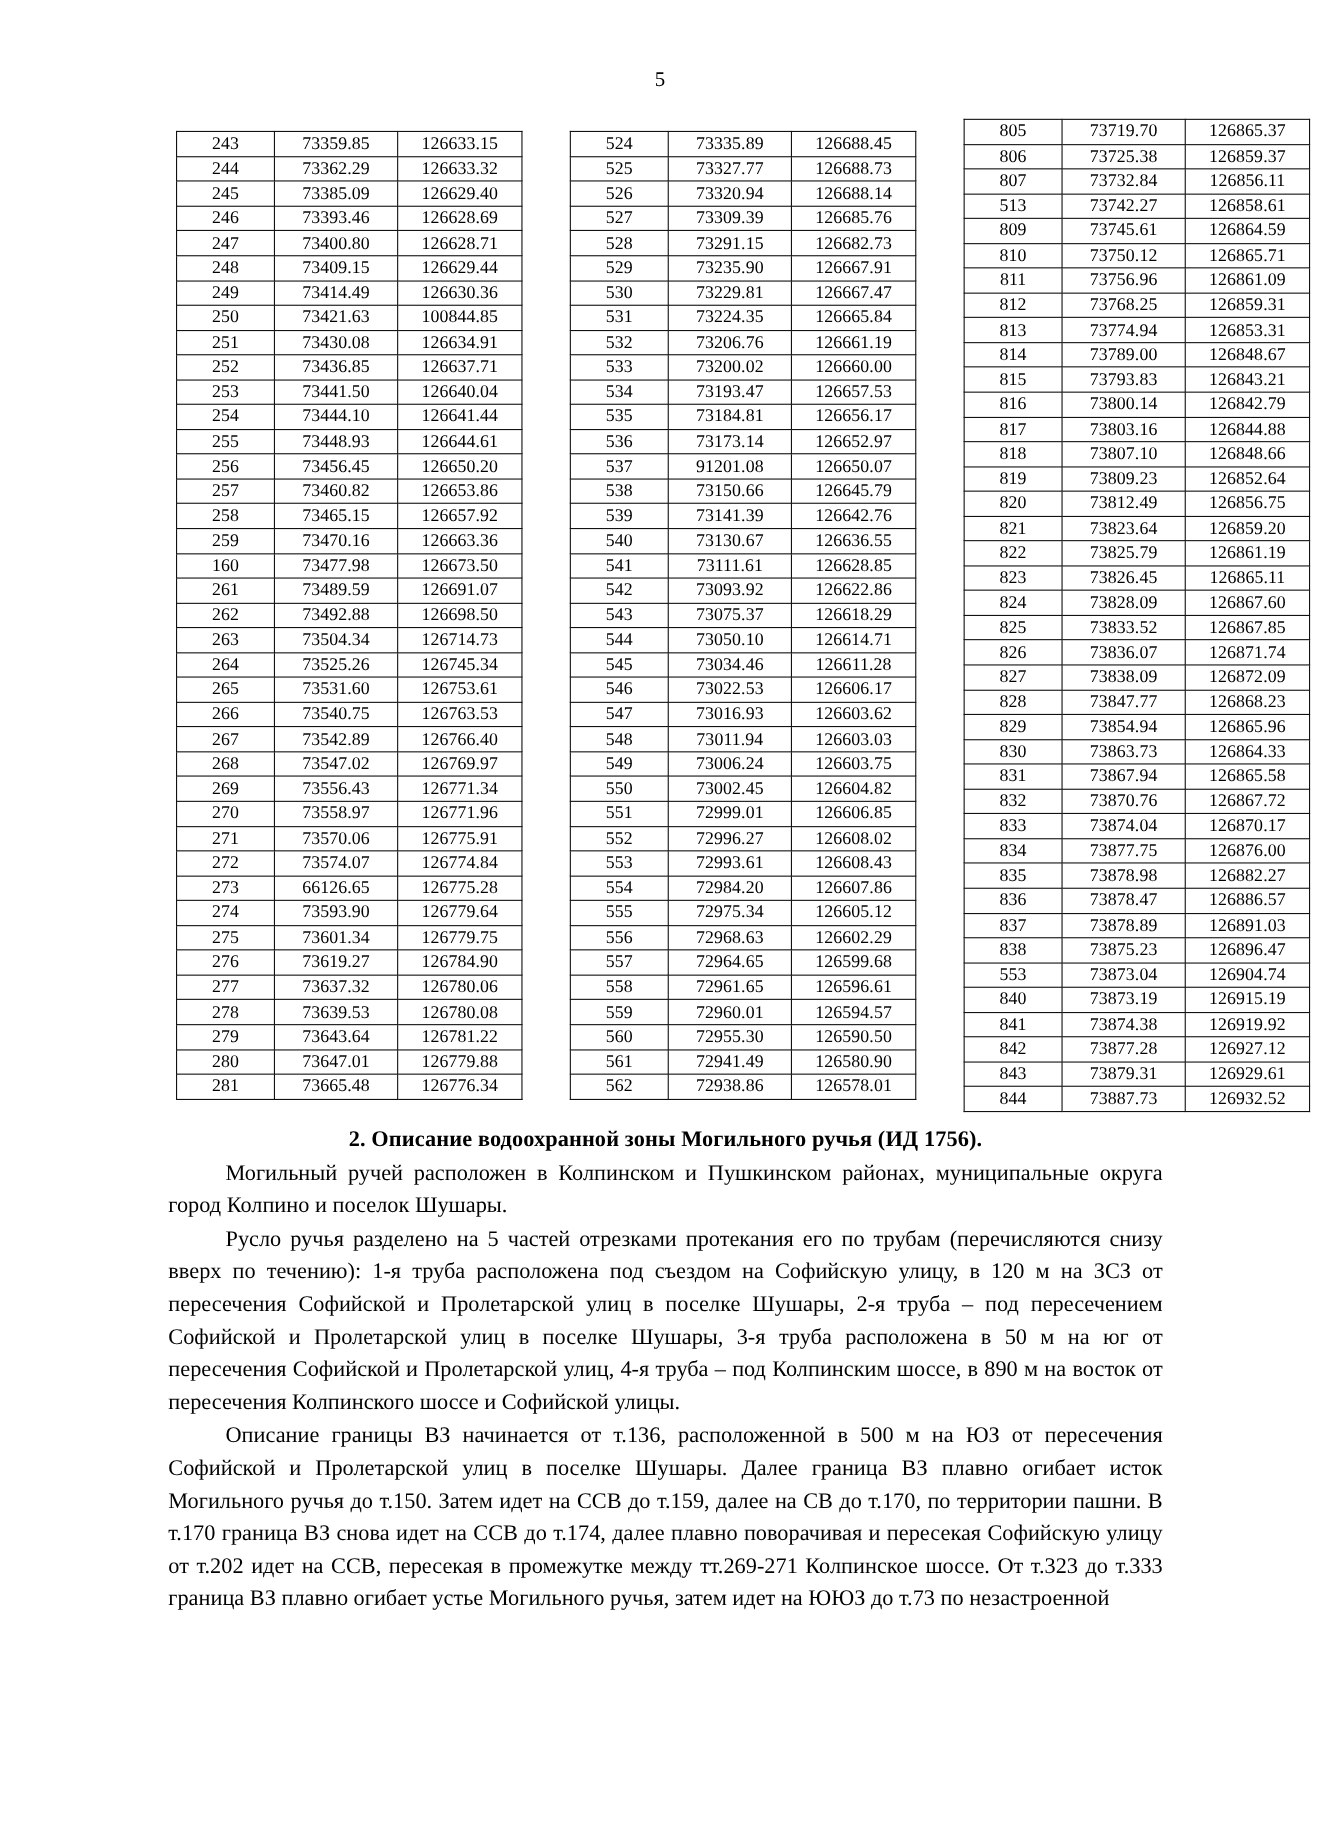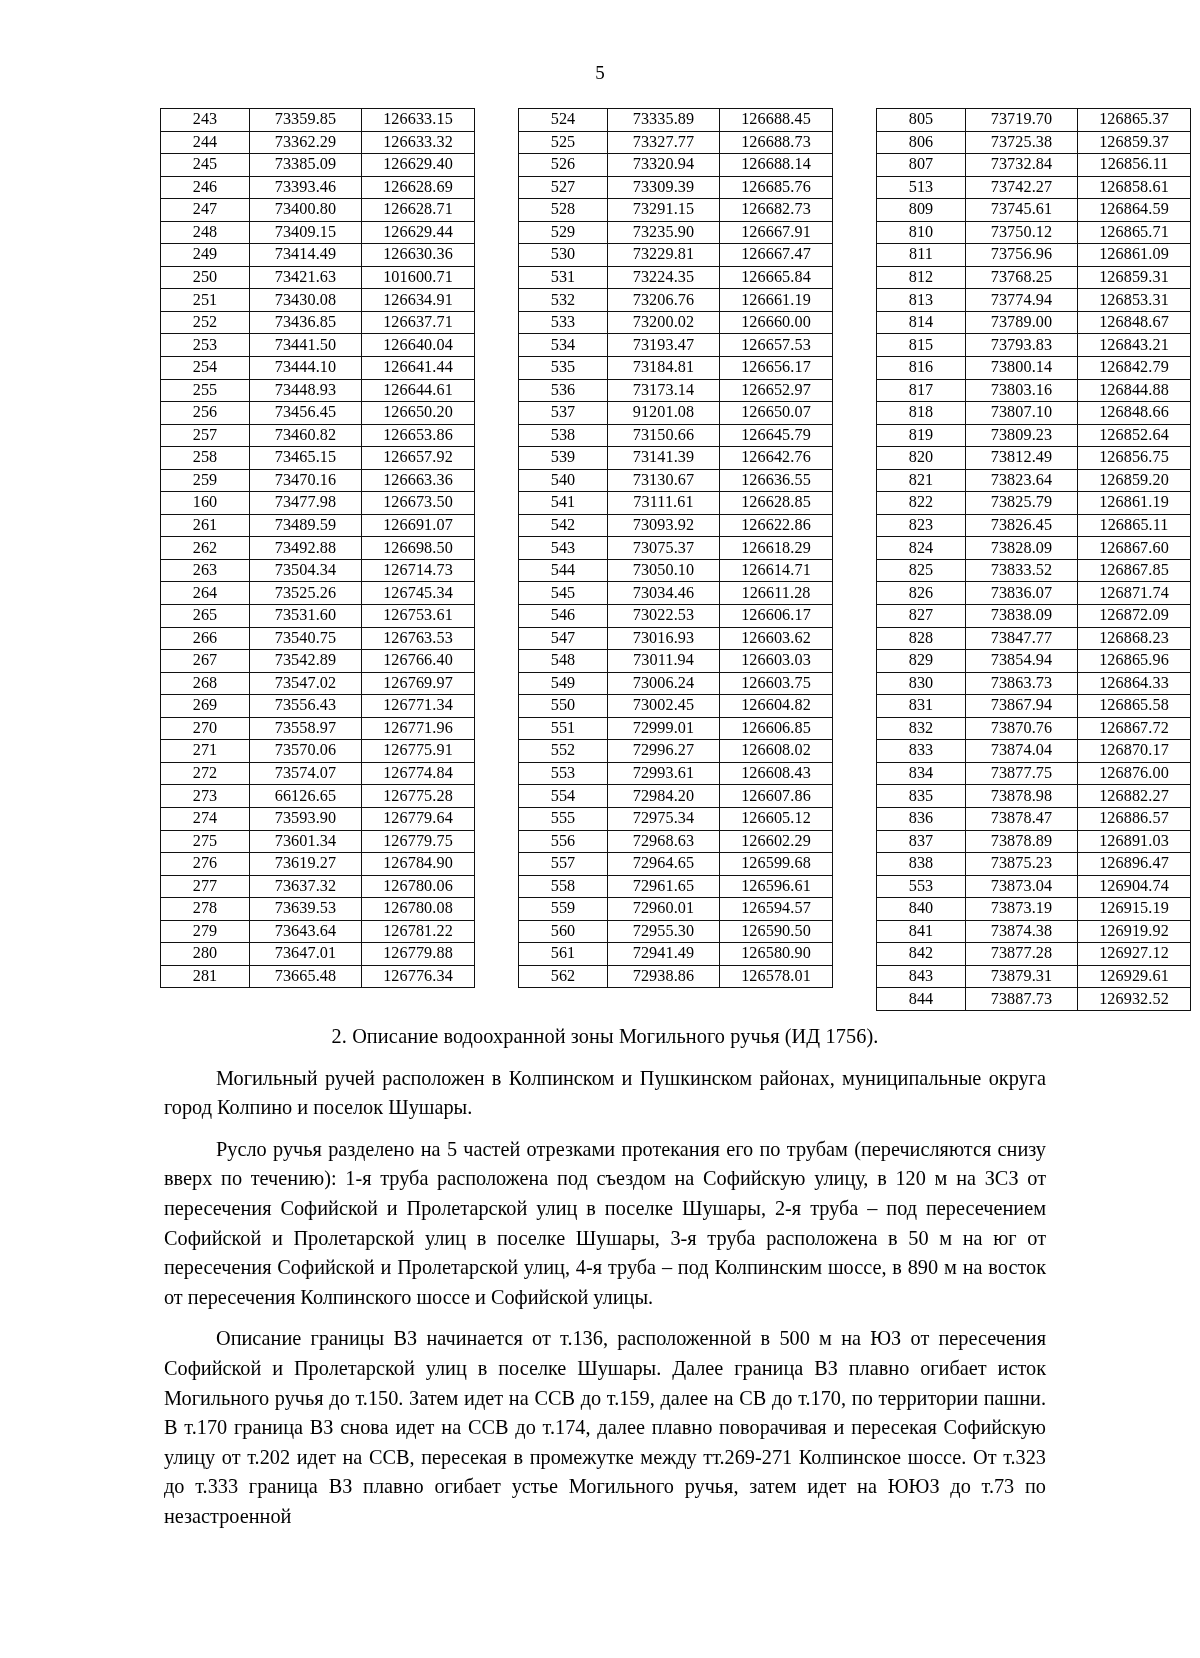--- a/index.html
+++ b/index.html
@@ -38,21 +38,21 @@
   }
 
   
   .tables-band {
     position: absolute;
     top: 108px;
     left: 160px;
     width: 930px;
     display: flex;
     flex-direction: row;
-    align-items: flex-start;
+    align-items: center;
     gap: 43px;
   }
 
   table.coord-table {
     border-collapse: collapse;
     table-layout: fixed;
     width: 281px;
     font-size: 16.2px;
     line-height: 1.0;
   }
@@ -73,28 +73,28 @@
   
   .prose {
     position: absolute;
     top: 1022px;
     left: 152px;
     width: 906px;
     font-size: 20.3px;
     line-height: 29.6px;
   }
   .section-heading {
-    font-weight: normal;
+    font-weight: bold;
     text-align: center;
     margin: 0 0 1px 0;
     font-size: 20.3px;
     letter-spacing: 0.1px;
   }
   p.body-par {
-    margin: 12px;
+    margin: 1px;
     text-align: justify;
     text-indent: 52px;
     hyphens: none;
   }
   p.body-par.last {
     text-align: justify;
   }
 </style>
 </head>
 <body>
@@ -137,21 +137,21 @@
             <td class="c-y">126629.44</td>
           </tr>
           <tr>
             <td class="c-num">249</td>
             <td class="c-x">73414.49</td>
             <td class="c-y">126630.36</td>
           </tr>
           <tr>
             <td class="c-num">250</td>
             <td class="c-x">73421.63</td>
-            <td class="c-y">101600.71</td>
+            <td class="c-y">100844.85</td>
           </tr>
           <tr>
             <td class="c-num">251</td>
             <td class="c-x">73430.08</td>
             <td class="c-y">126634.91</td>
           </tr>
           <tr>
             <td class="c-num">252</td>
             <td class="c-x">73436.85</td>
             <td class="c-y">126637.71</td>

